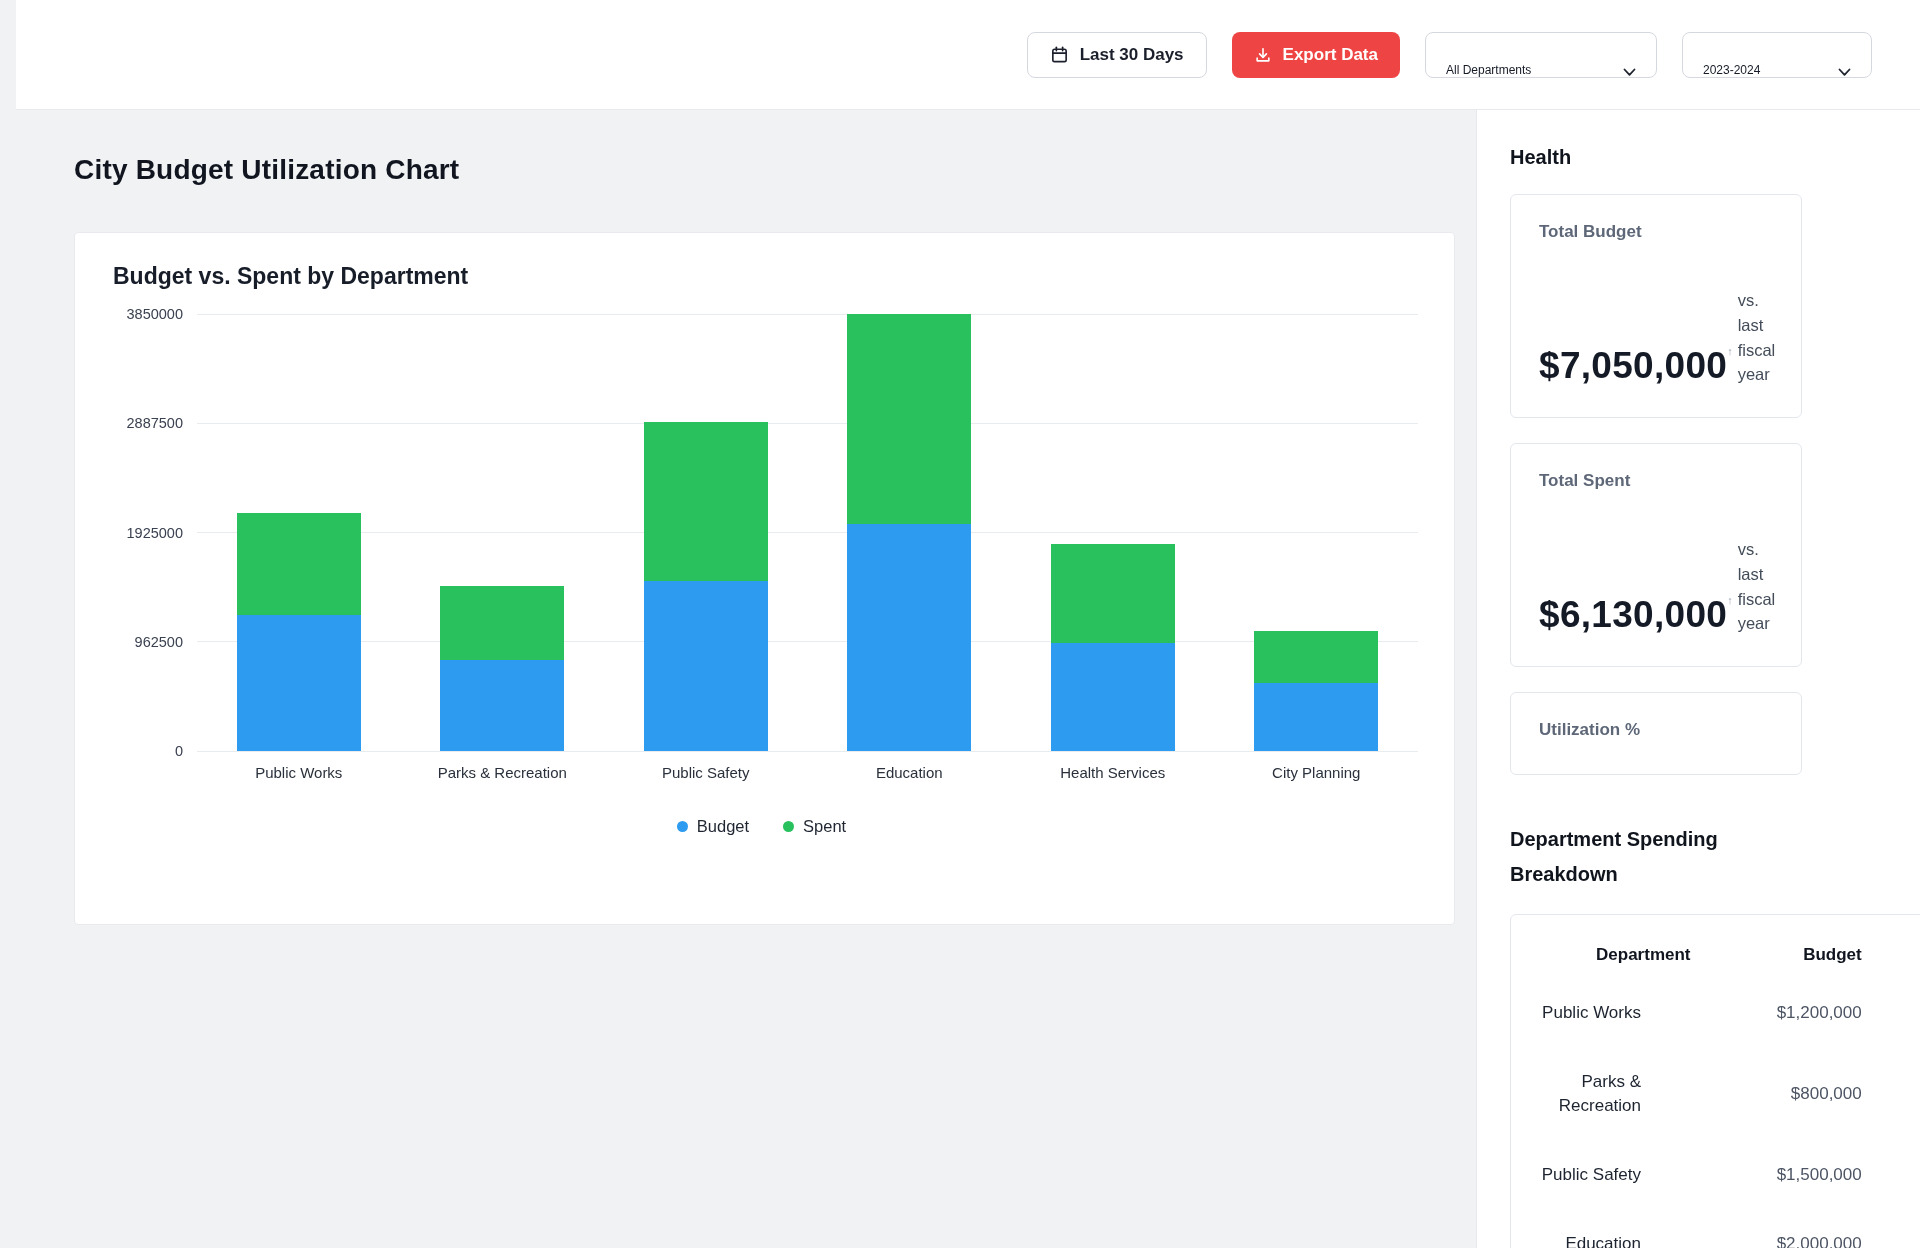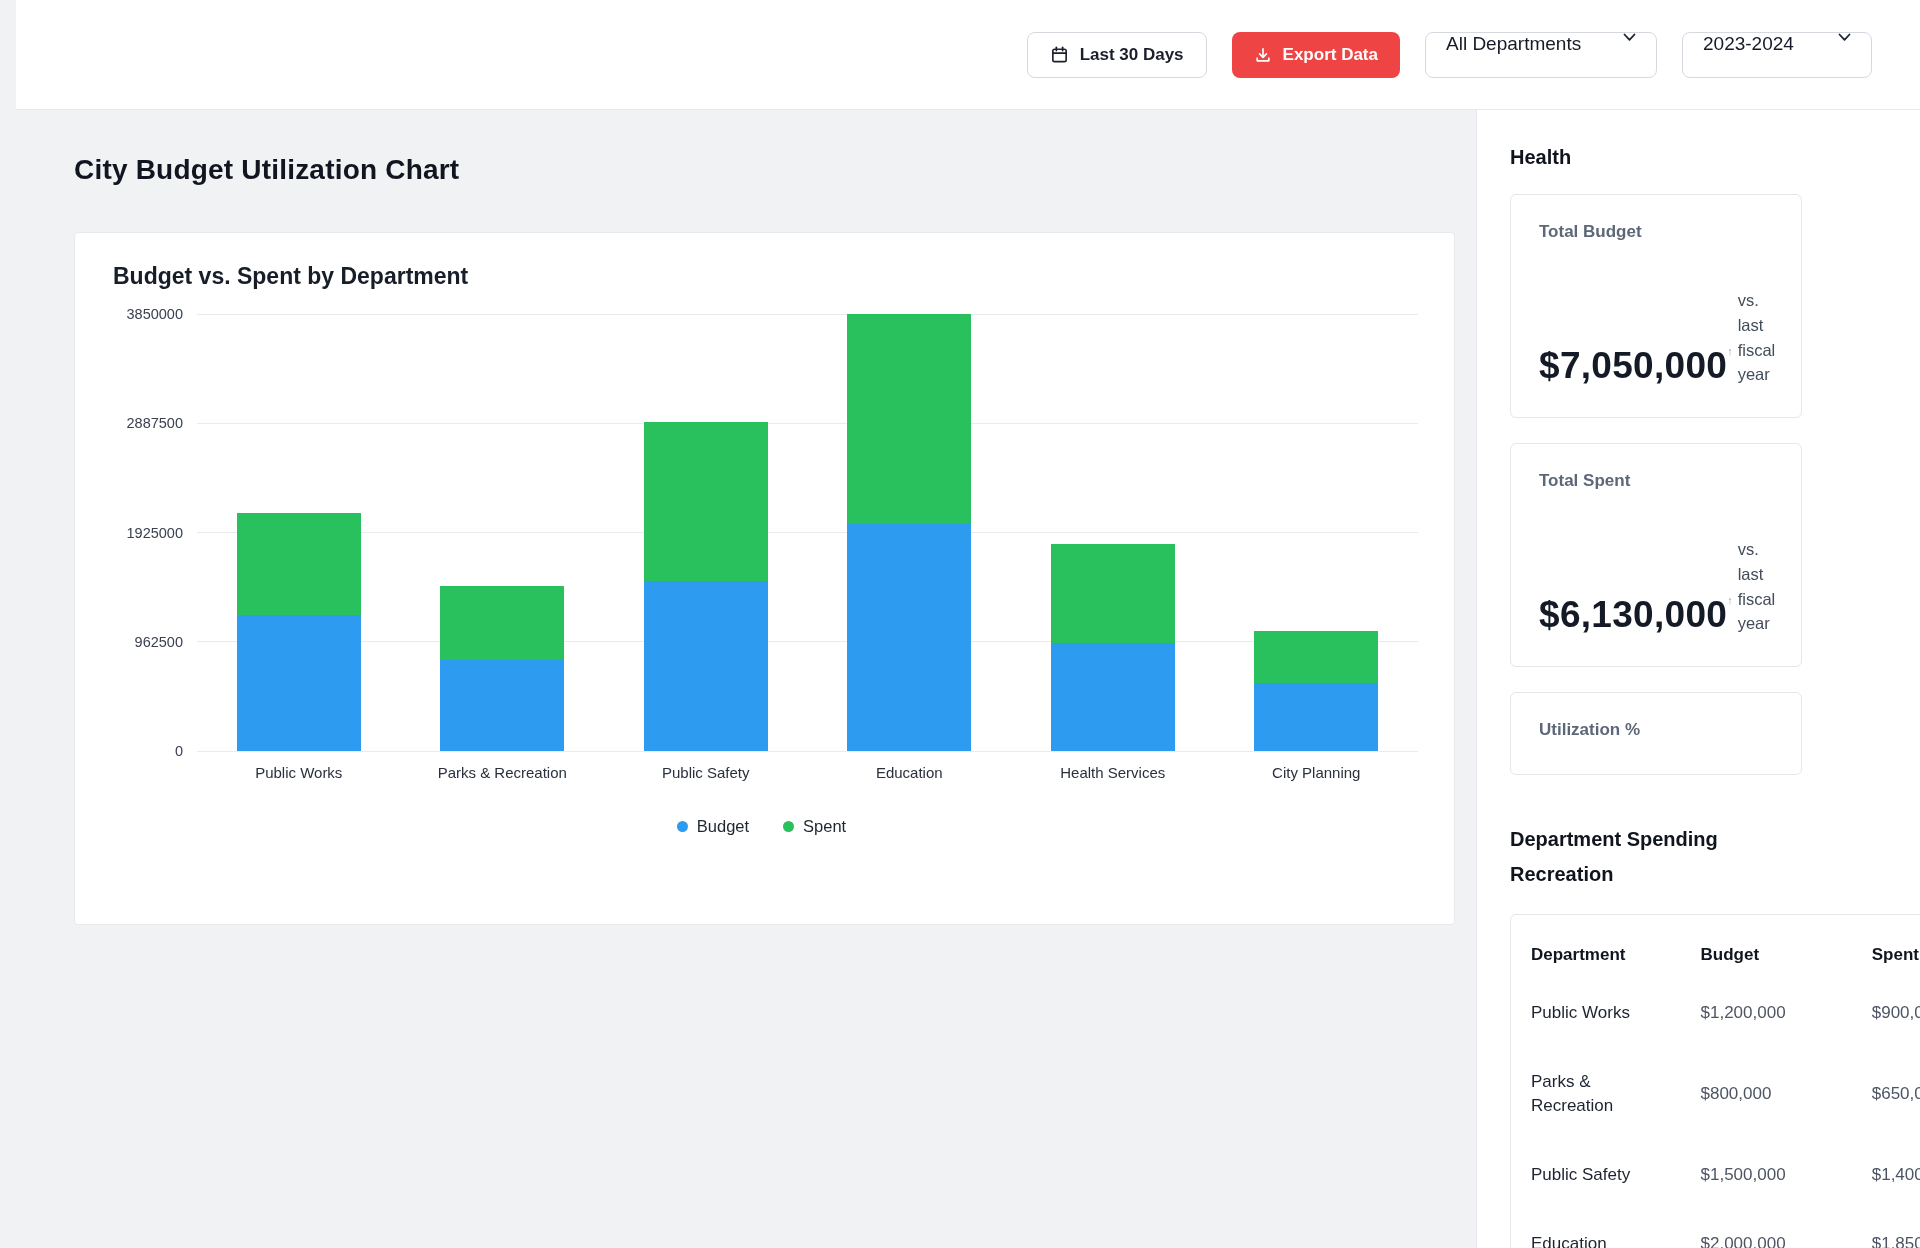--- a/index.html
+++ b/index.html
@@ -6,23 +6,23 @@
   html,body { width:1920px; height:1248px; overflow:hidden; }
   body { font-family:"Liberation Sans","DejaVu Sans",sans-serif; background:#f1f2f4; color:#141a26; }
 
   
   .topbar { height:110px; background:#ffffff; border-bottom:1px solid #e7e9ed;
             display:flex; align-items:center; justify-content:flex-end; gap:25px; padding-right:48px;margin-left:16px; }
   .btn { height:46px; display:flex; align-items:center; gap:11px; padding:0 22px;
          border-radius:8px; font-size:17px; font-weight:700; cursor:pointer; }
   .btn-outline { background:#fff; border:1px solid #d5d9df; color:#1a1f2b; }
   .btn-primary { border:none; color:#fff; }
-  .select { height:46px; display:flex; align-items:flex-start; justify-content:space-between;
+  .select { height:46px; display:flex; align-items:flex-end; justify-content:space-between;
             gap:39px; padding:0 20px; background:#fff; border:1px solid #d5d9df;
-            border-radius:8px; font-size:19px; color:#161b27; cursor:pointer; }
+            border-radius:8px; font-size:12px; color:#161b27; cursor:pointer; }
   .select.dept { width:232px; }
   .select.year { width:190px; }
   .icon { display:inline-flex; align-items:center; }
 
   
   .content-row { display:flex; height:1138px; }
   .main { flex:1; padding:44px 0 0 74px; }
   .page-title { font-size:28px; font-weight:700; color:#10151f; letter-spacing:.2px; }
 
   .chart-card { margin-top:46px; width:1381px; height:693px; background:#fff;
@@ -61,21 +61,21 @@
   .util-row { display:flex; align-items:center; margin-top:12px; }
   .util-value { font-size:37px; font-weight:700; color:#141a26; flex:1; }
   .util-note { font-size:16.5px; color:#434c59; margin-right:26px; }
 
   .breakdown-title { margin-top:47px; font-size:20px; font-weight:700; color:#10141d;
                      line-height:1.75; width:270px; }
   .table-card { margin-top:22px; width:532px; background:#fff; border:1px solid #e3e7ec;
                 border-radius:6px; padding:30px 0 20px 20px; }
   .b-table { display:table; border-collapse:collapse; }
   .b-tr { display:table-row; }
-  .b-th, .b-td { display:table-cell; vertical-align:middle; padding:0 10px 0 0; }
+  .b-th, .b-td { display:table-cell; vertical-align:middle; padding:0 10px 0 0;text-align:right; }
   .b-th { font-size:17px; font-weight:700; color:#10151f; padding-bottom:14px; }
   .col-dept { width:170px; }
   .col-budget { width:172px; }
   .col-spent { width:170px; }
   .b-td { padding-top:22px; padding-bottom:22px; }
   .td-dept { font-size:17px; color:#1d2430; line-height:1.45; width:110px; }
   .td-money { font-size:17px; color:#4d5564; white-space:nowrap; }
 </style>
 </head>
 <body>
@@ -227,21 +227,21 @@
         <div class="sum-value">$6,130,000</div>
         <div class="sum-arrow">↑</div>
         <div class="sum-note">vs. last fiscal year</div>
       </div>
     </div>
 
     <div class="sum-card" style="padding-bottom:34px;">
       <div class="sum-label">Utilization %</div>
     </div>
 
-    <div class="breakdown-title">Department Spending Recreation</div>
+    <div class="breakdown-title">Department Spending Breakdown</div>
 
     <div class="table-card">
       <div class="b-table" id="breakdown-table">
           <div class="b-tr">
             <div class="b-th col-dept">Department</div>
             <div class="b-th col-budget">Budget</div>
             <div class="b-th col-spent">Spent</div>
           </div>
           <div class="b-tr">
             <div class="b-td col-dept td-dept">

